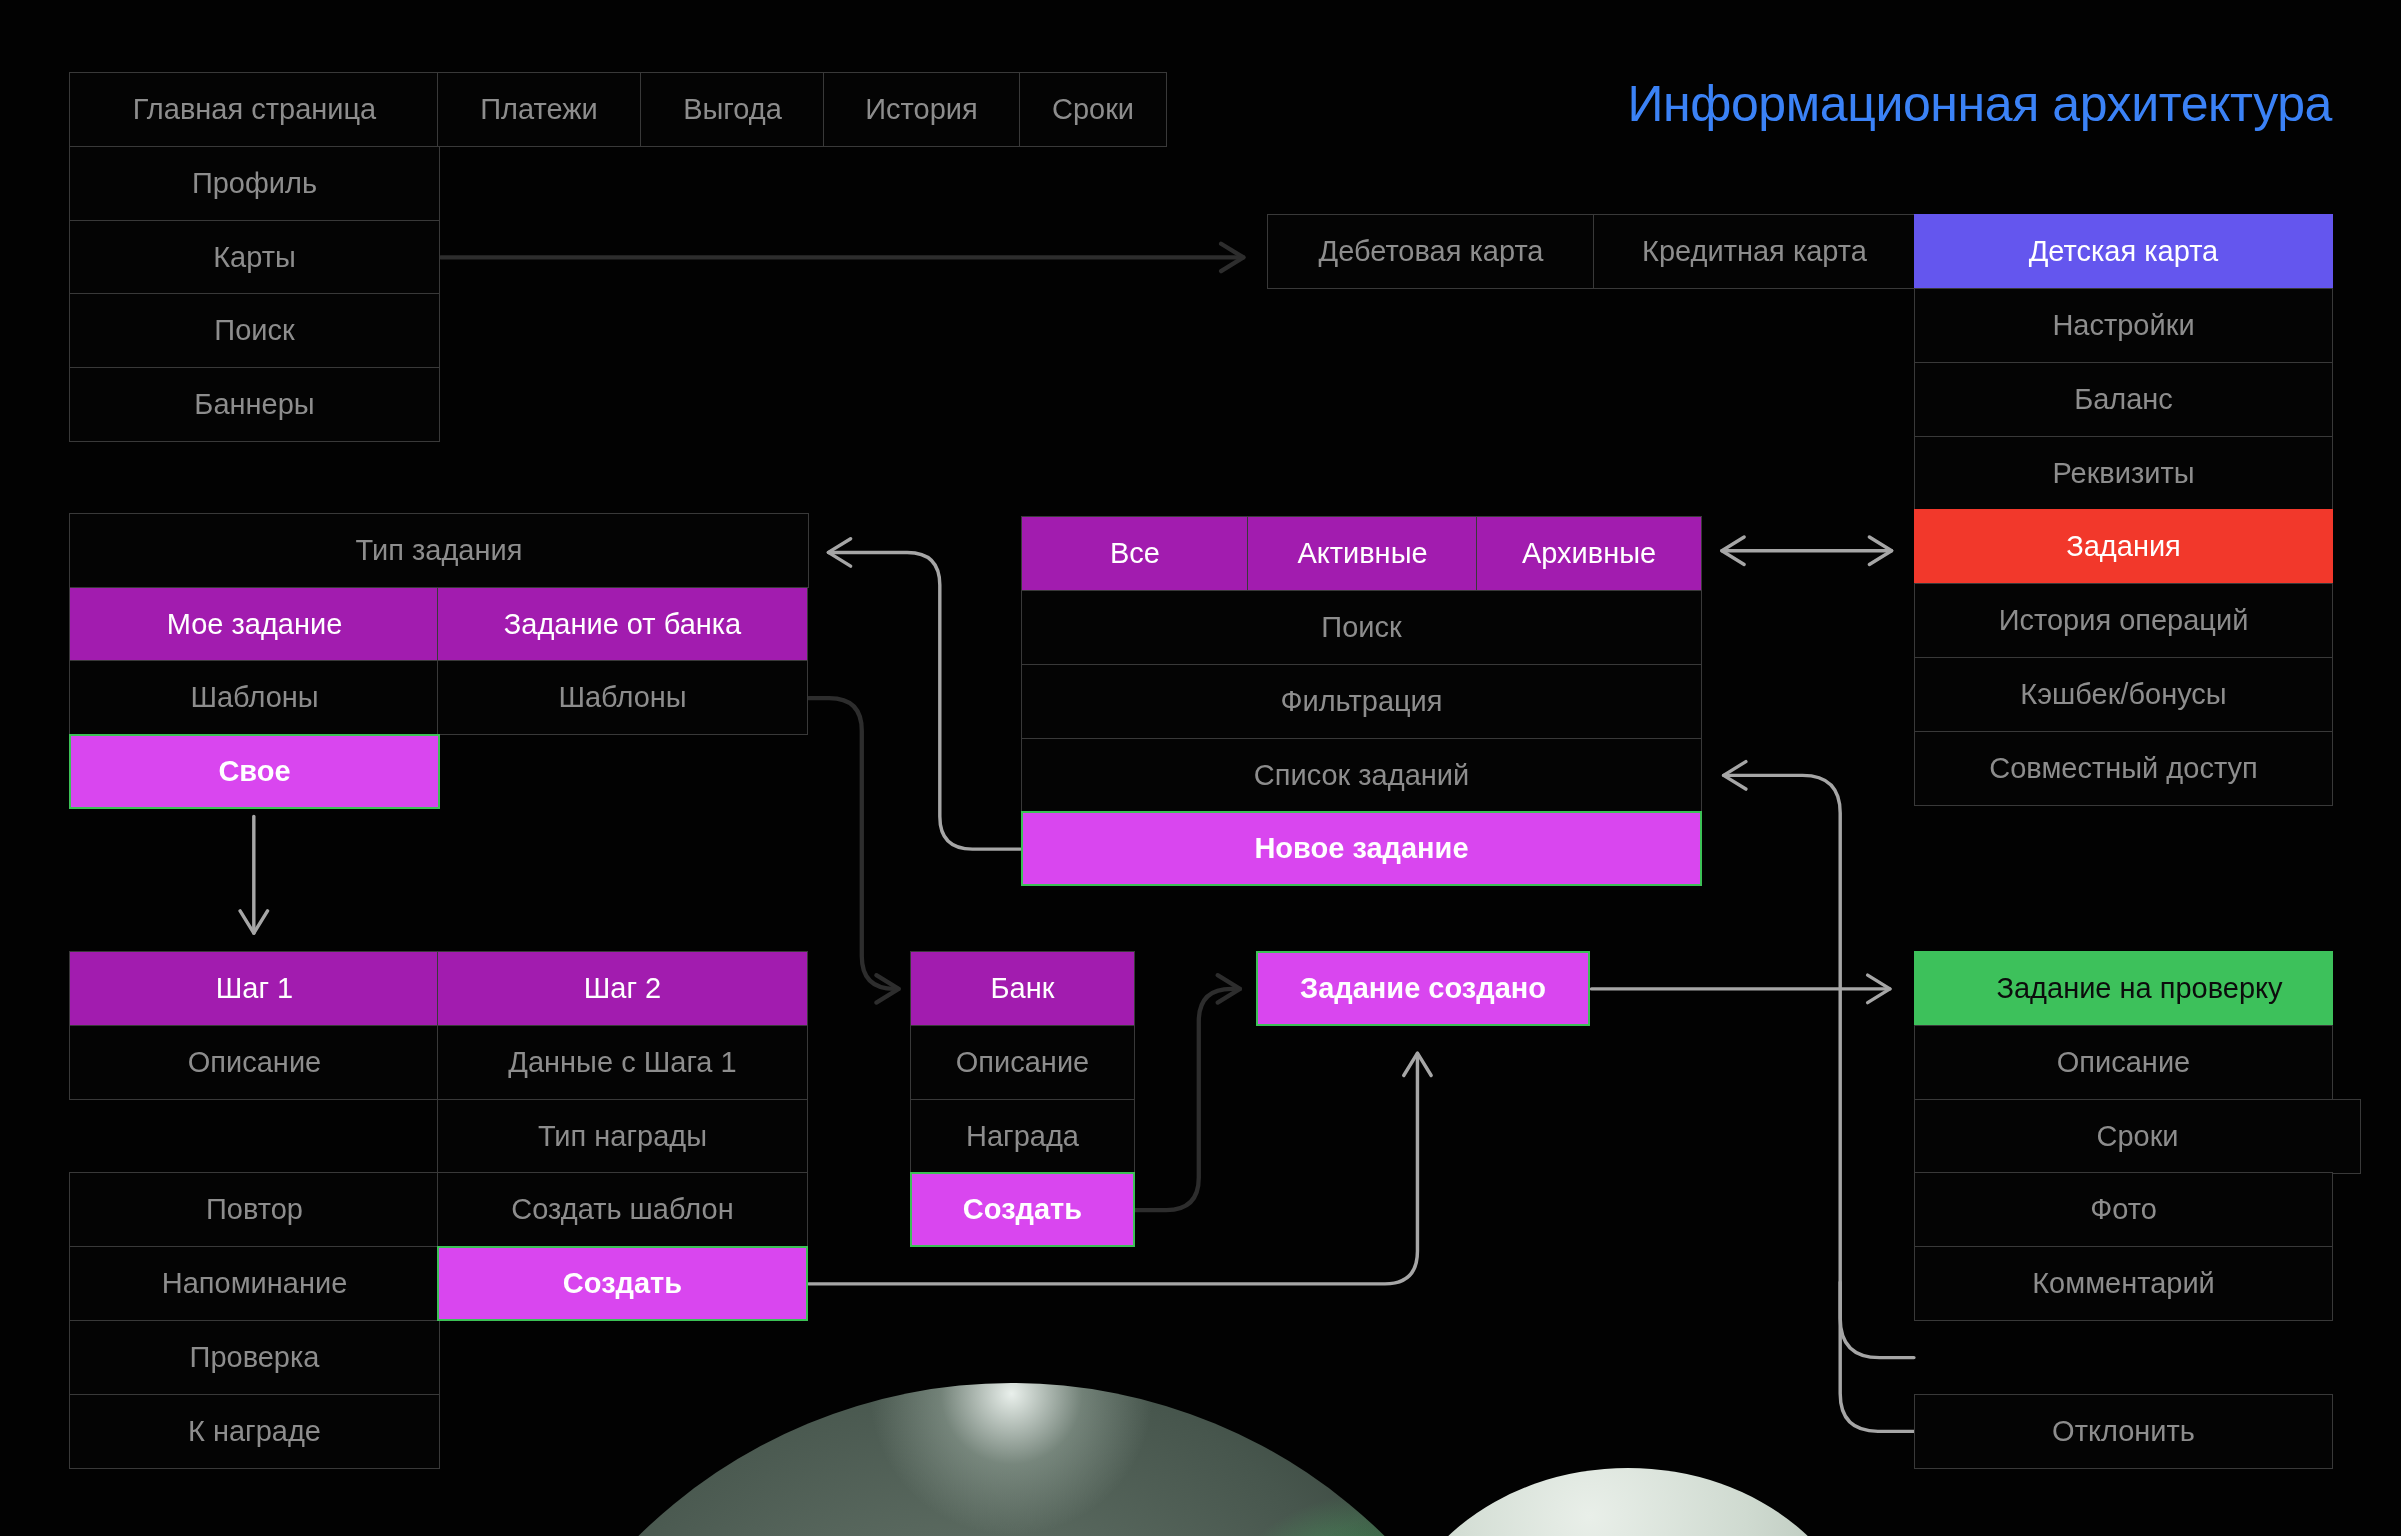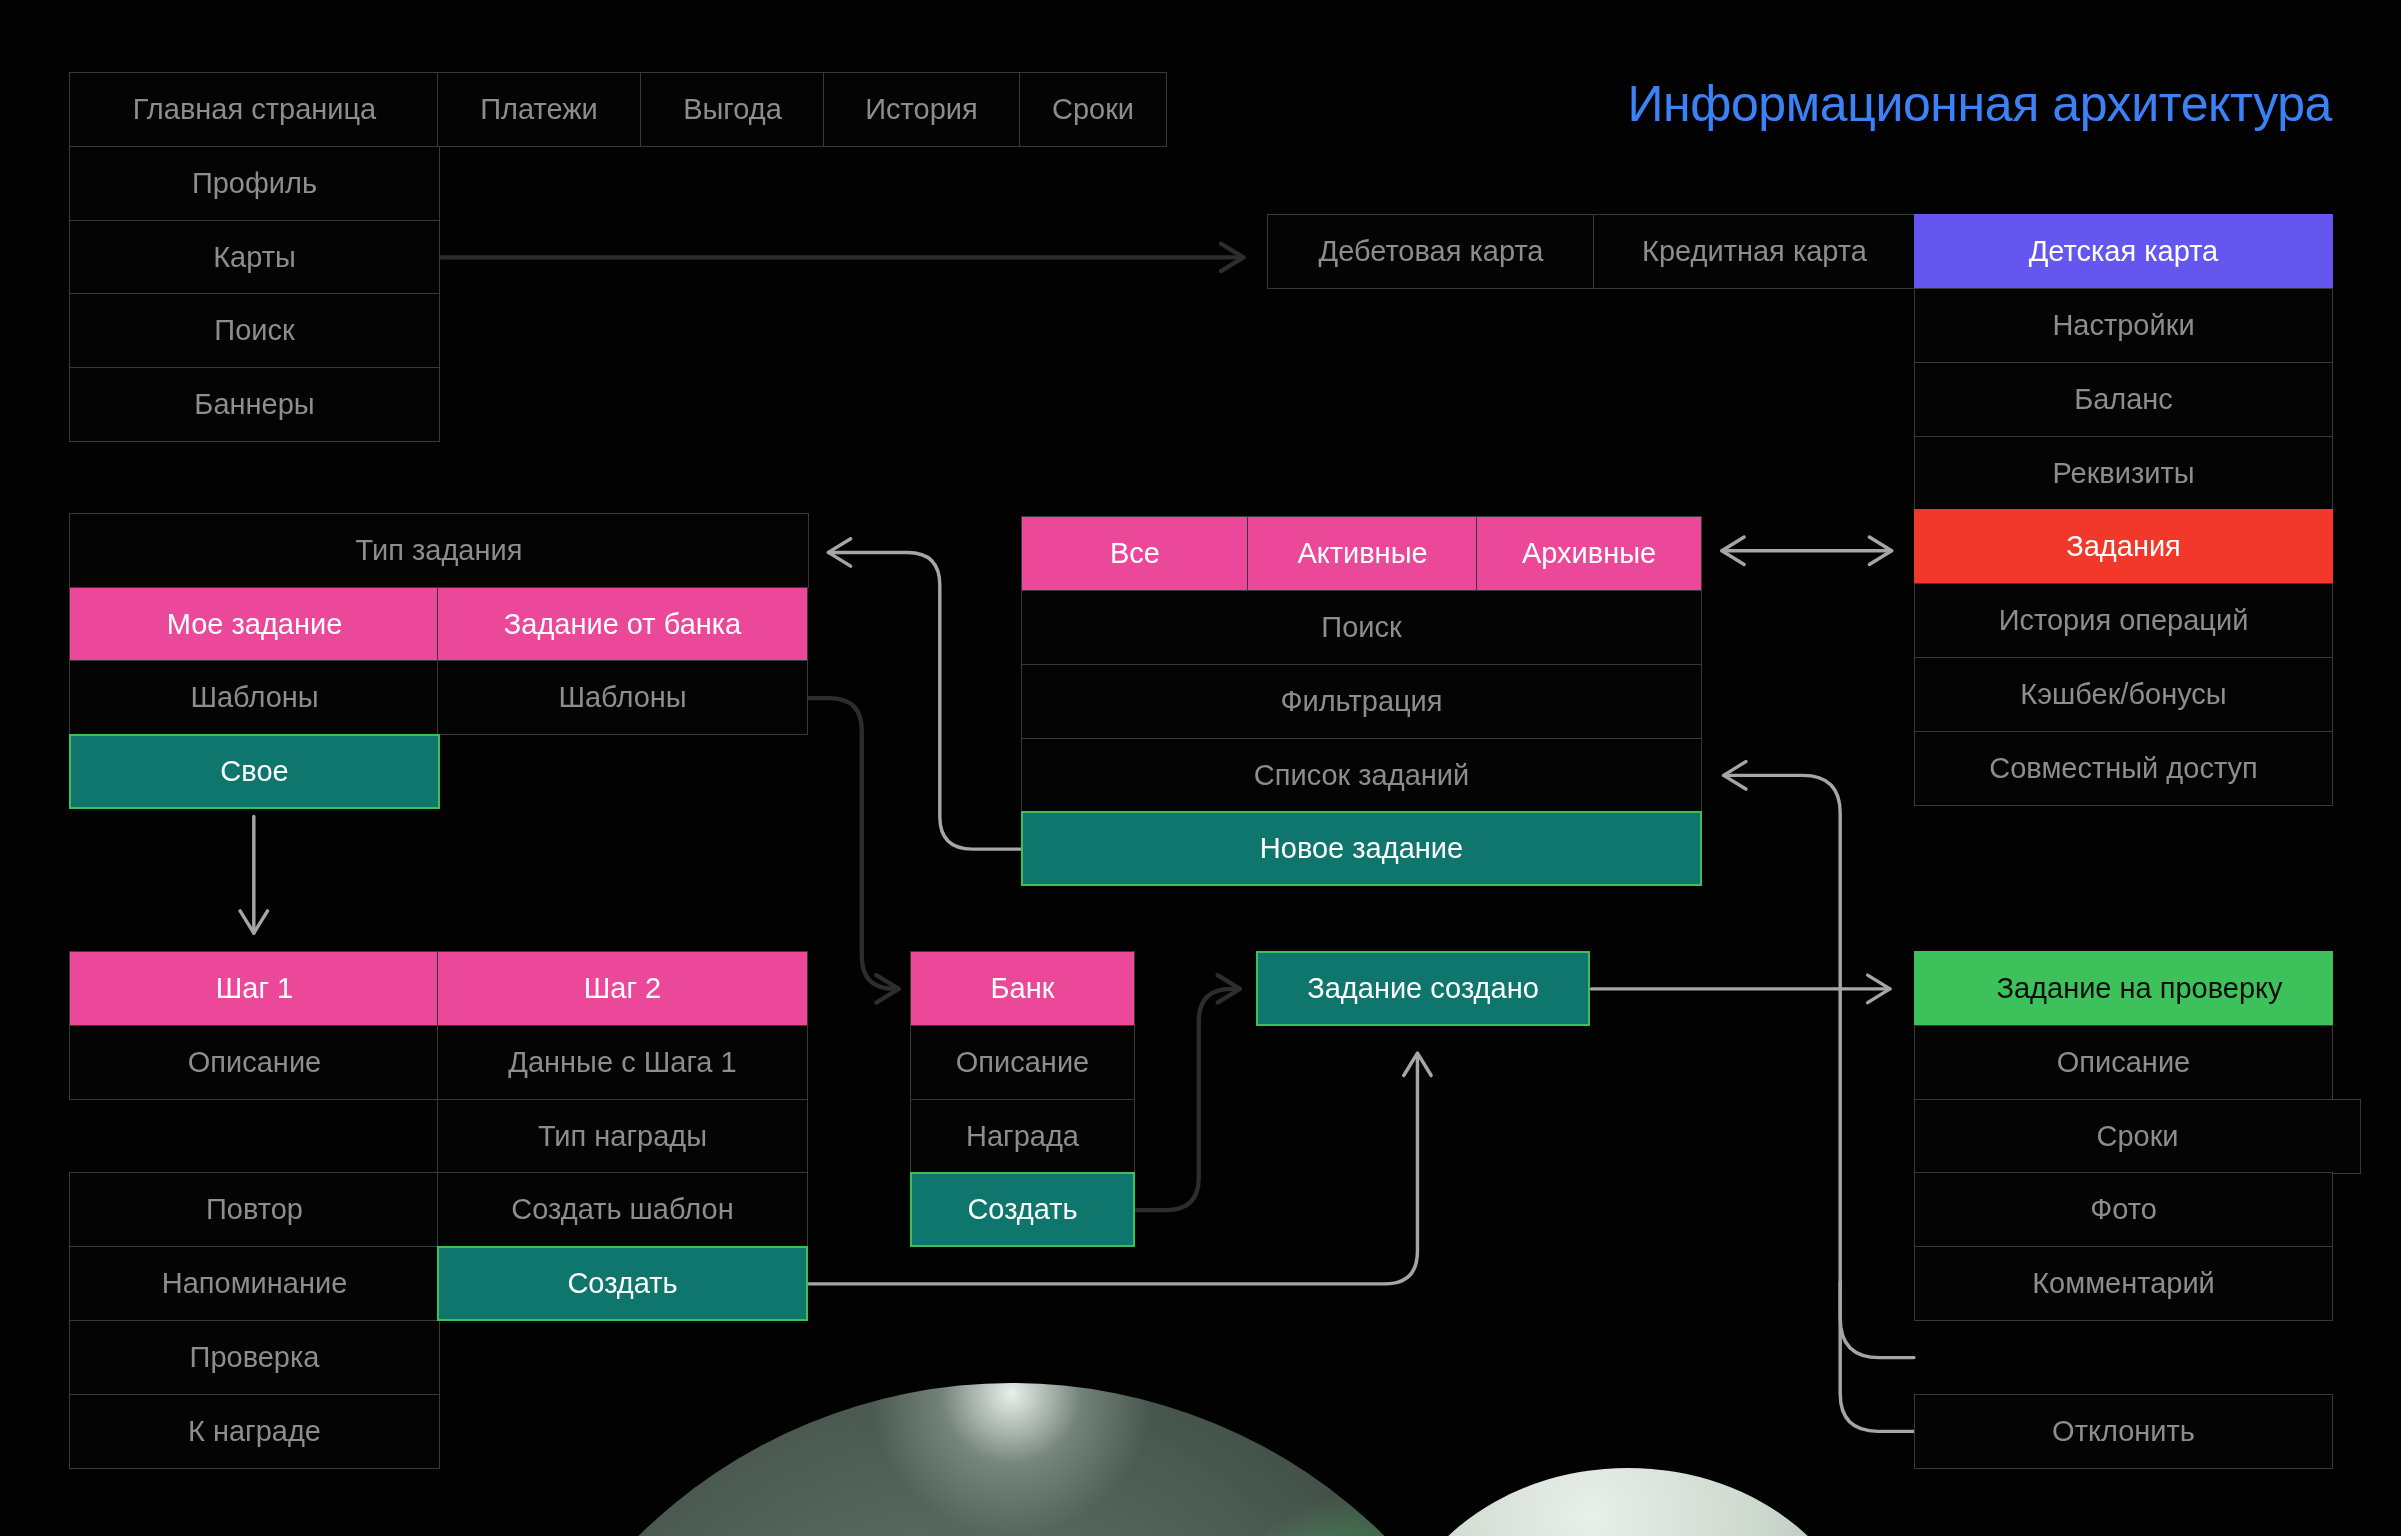--- a/index.html
+++ b/index.html
@@ -3,22 +3,22 @@
 <meta charset="utf-8">
 <style>
   html,body{margin:0;padding:0;background:#000;}
   .page{position:relative;width:2401px;height:1537px;background:#020202;overflow:hidden;
         font-family:"Liberation Sans", sans-serif;}
   .title{position:absolute;right:69px;top:75px;color:#3b82f6;font-size:50px;font-weight:500;
          letter-spacing:-0.4px;}
   .cell{position:absolute;box-sizing:border-box;height:75px;border:1.7px solid #393939;
         background:#040404;color:#8d8d8d;display:flex;align-items:center;justify-content:center;
         font-size:29px;white-space:nowrap;z-index:2;}
-  .cell.active{background:#ec4899;color:#ffffff;font-weight:500;}
-  .cell.green-btn{border:2.6px solid #3cc156;color:#ffffff;font-weight:400;background:#0f766e;}
+  .cell.active{background:#a21caf;color:#ffffff;font-weight:500;}
+  .cell.green-btn{border:2.6px solid #3cc156;color:#ffffff;font-weight:700;background:#d946ef;}
   .cell.purple{background:#6456ee;border-color:#6456ee;color:#ffffff;font-weight:500;}
   .cell.red{background:#f2382b;border-color:#f2382b;color:#ffffff;font-weight:500;}
   .cell.green-fill{background:#3dc15b;border-color:#3dc15b;color:#0c0c0c;font-weight:500;padding-left:32px;}
   svg.connectors{position:absolute;left:0;top:0;z-index:1;}
   .sphere{position:absolute;border-radius:50%;z-index:0;}
   .sphere-large{left:480px;top:1383px;width:1063px;height:1063px;
     background:
       radial-gradient(circle at 50% 1%, rgba(242,248,244,0.95) 0%, rgba(190,206,195,0.35) 6%, rgba(190,206,195,0) 12%),
       radial-gradient(circle at 84% 27%, rgba(72,235,108,0.8) 0%, rgba(72,235,108,0) 15%),
       radial-gradient(circle at 90% 34%, rgba(8,10,8,0.95) 0%, rgba(8,10,8,0) 20%),

